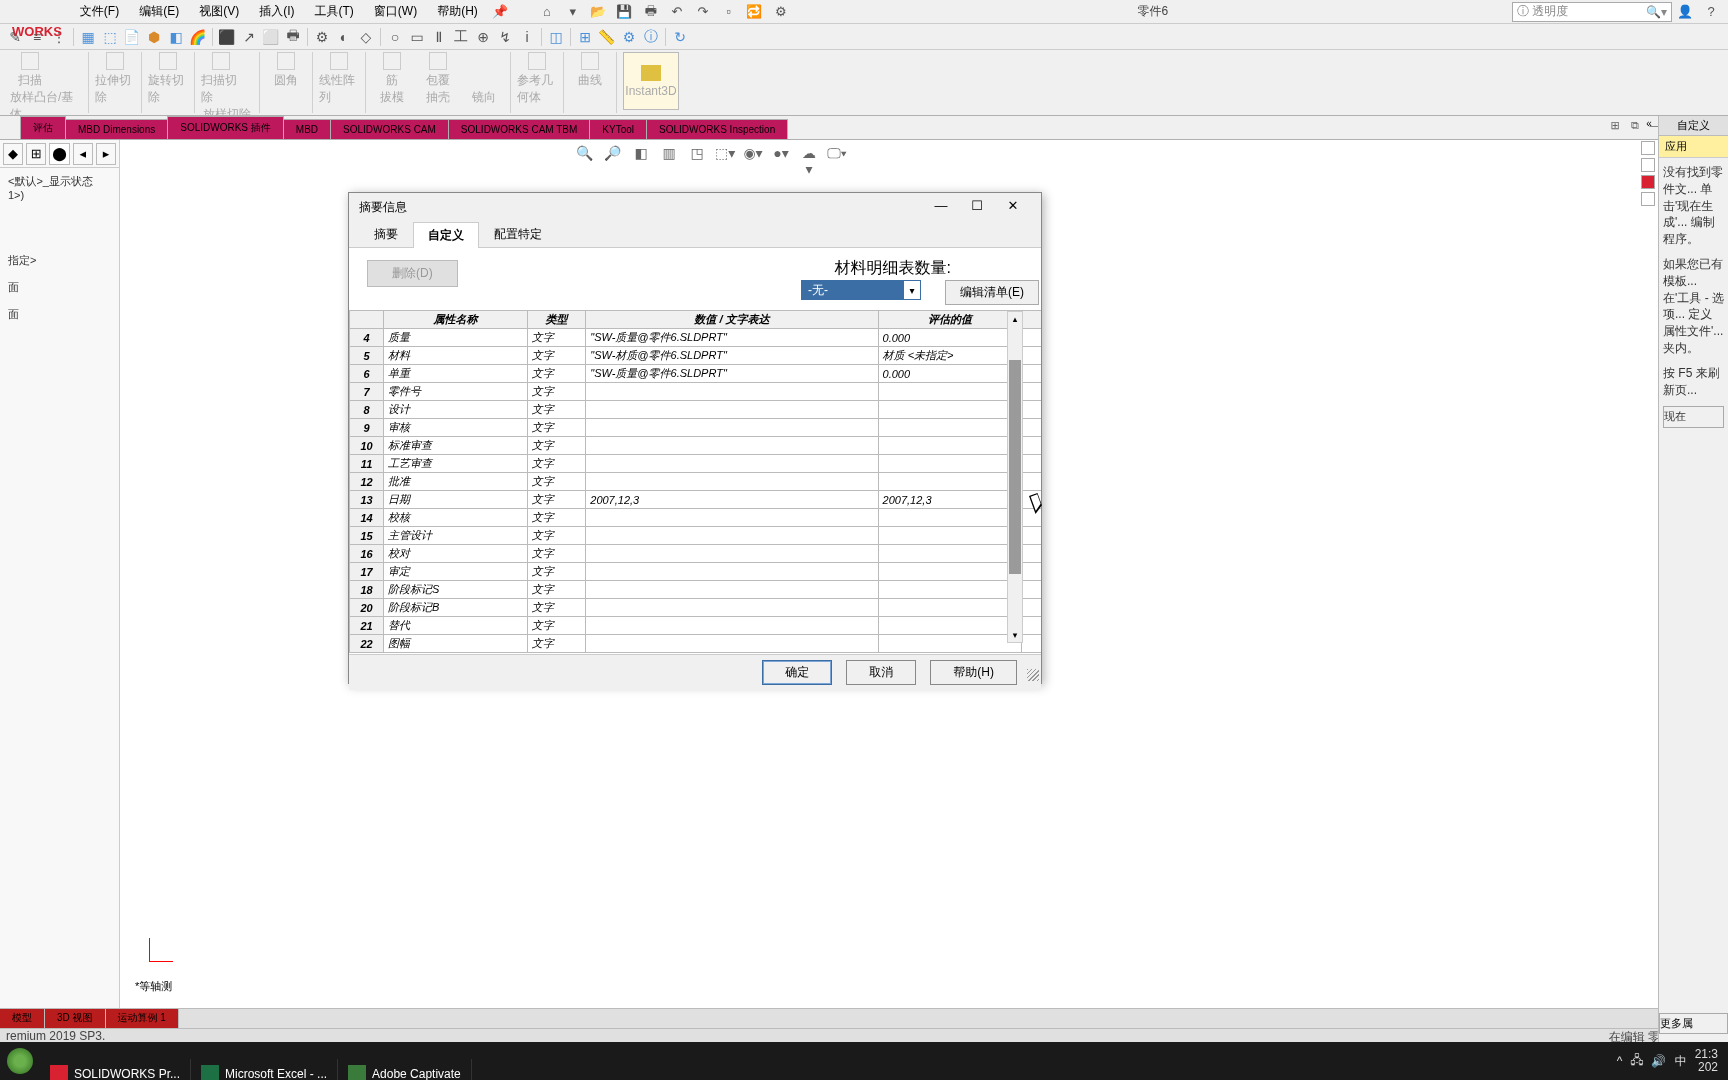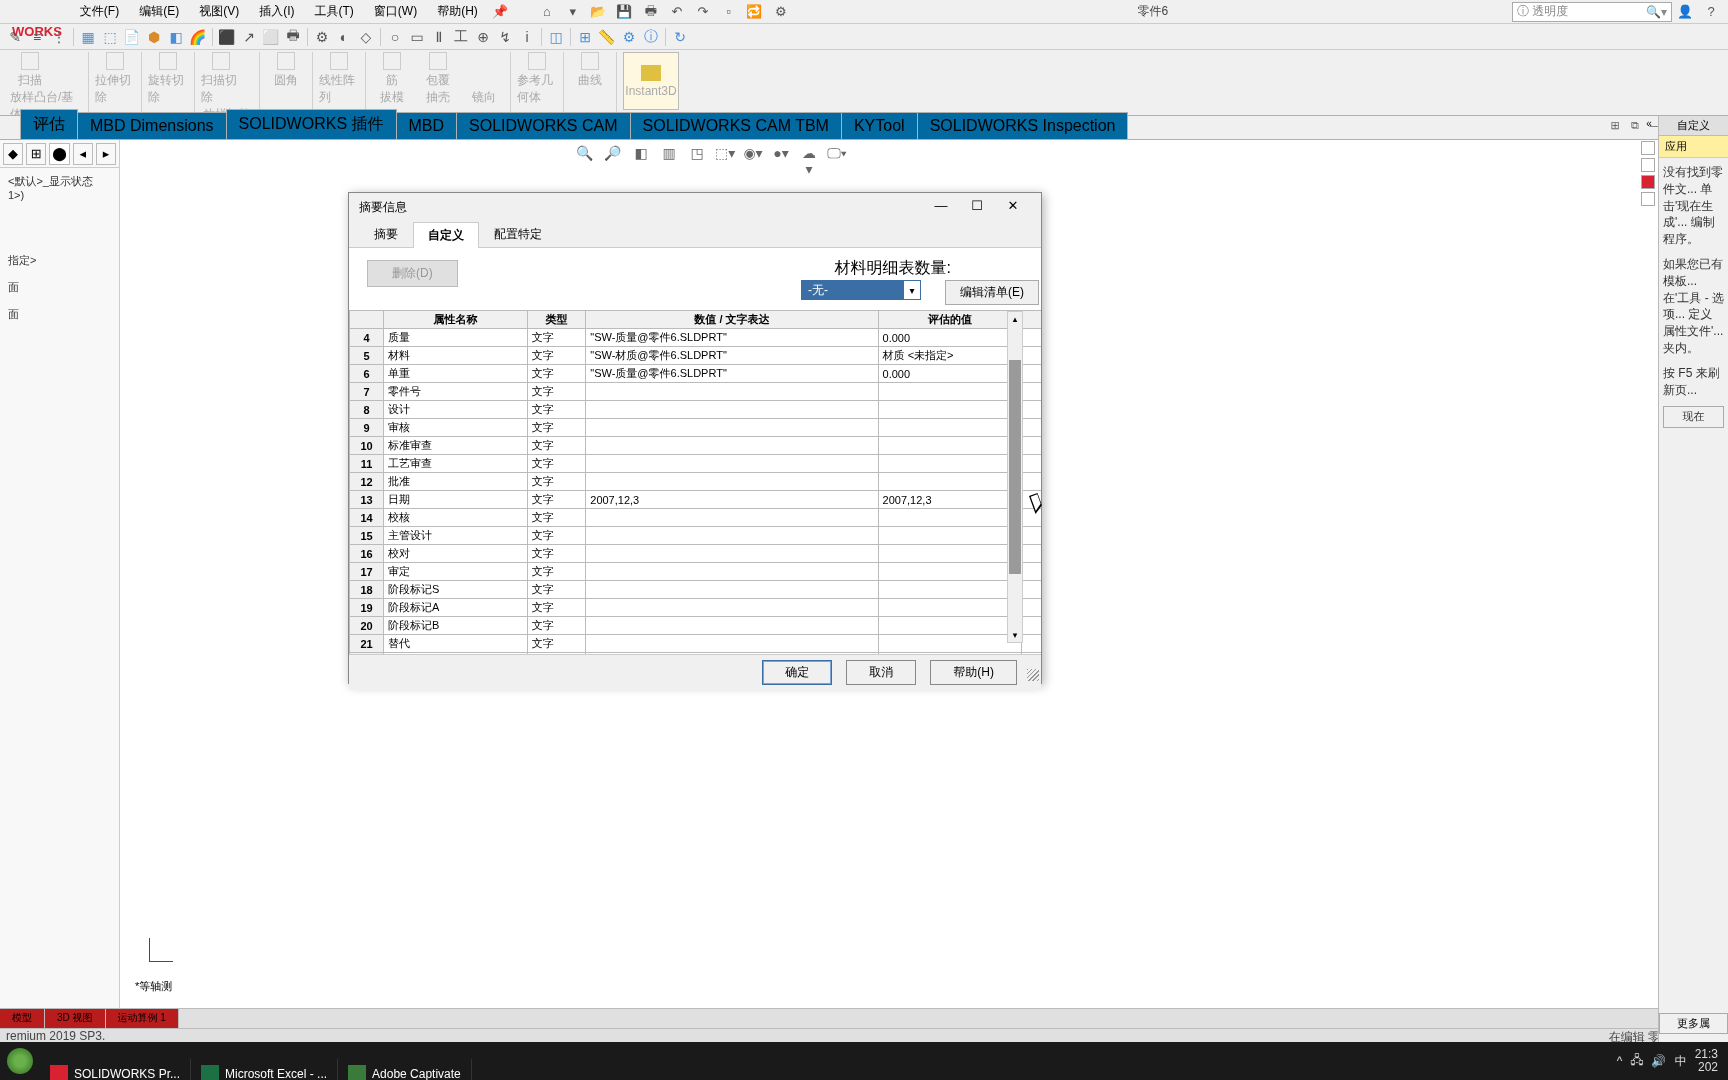--- a/index.html
+++ b/index.html
@@ -23,21 +23,21 @@
 .ribbon { height: 66px; background: #f0f0f0; display: flex; padding: 2px 4px; border-bottom: 1px solid #b0b0b0; }
 .rib-group { display: flex; flex-direction: column; border-right: 1px solid #d0d0d0; padding: 0 6px; color: #aaa; }
 .rib-row { display: flex; gap: 6px; }
 .rib-btn { display: flex; flex-direction: column; align-items: center; width: 40px; font-size: 11px; color: #aaa; }
 .rib-btn .ic { width: 18px; height: 18px; border: 1px solid #ccc; margin-bottom: 2px; }
 .instant3d { display: flex; flex-direction: column; align-items: center; justify-content: center; width: 56px; height: 58px; border: 1px solid #bbb; background: #fff8e0; font-size: 11px; }
 .instant3d .icn { width: 20px; height: 16px; background: #e0c040; margin-bottom: 3px; }
 
 
 .app-tabs { height: 24px; background: #f0f0f0; display: flex; align-items: flex-end; padding-left: 20px; border-bottom: 1px solid #b0b0b0; position: relative; }
-.app-tab { padding: 4px 12px; border: 1px solid #b0b0b0; border-bottom: none; margin-right: -1px; background: #0369a1; font-size: 16px; cursor: pointer; }
+.app-tab { padding: 4px 12px; border: 1px solid #b0b0b0; border-bottom: none; margin-right: -1px; background: #be185d; font-size: 10px; cursor: pointer; }
 .view-ctrl { position: absolute; right: 25px; top: 3px; display: flex; gap: 4px; }
 .view-ctrl span { width: 16px; height: 16px; font-size: 11px; color: #666; text-align: center; }
 
 
 .work { position: absolute; left: 0; right: 0; top: 140px; bottom: 38px; background: #fff; }
 .left-panel { position: absolute; left: 0; top: 0; width: 120px; bottom: 30px; background: #f8f8f8; border-right: 1px solid #ccc; }
 .left-tabs { height: 28px; display: flex; gap: 3px; padding: 3px; border-bottom: 1px solid #ccc; }
 .left-tabs span { width: 22px; height: 22px; border: 1px solid #bbb; font-size: 13px; text-align: center; line-height: 20px; }
 .tree-line { padding: 6px 8px; font-size: 11px; color: #333; }
 
@@ -54,21 +54,21 @@
 
 .statusbar { position: absolute; left: 0; bottom: 0; right: 0; height: 14px; background: #e0e0e0; border-top: 1px solid #bbb; font-size: 10px; color: #444; padding: 0 6px; display: flex; }
 .statusbar .right { margin-left: auto; margin-right: 50px; }
 
 
 .right-panel { position: absolute; right: 0; top: 116px; width: 70px; bottom: 38px; background: #f0f0f0; border-left: 1px solid #bbb; }
 .right-title { background: #e0e0e0; padding: 2px 4px; text-align: center; font-size: 11px; border-bottom: 1px solid #bbb; }
 .right-app { background: #fff0a0; padding: 3px 6px; font-size: 11px; border-bottom: 1px solid #ccc; }
 .right-body { padding: 6px 4px; font-size: 11px; color: #333; line-height: 1.4; }
 .right-body p { margin-bottom: 8px; }
-.right-btn { margin: 4px auto; padding: 2px 0; background: #f0f0f0; border: 1px solid #aaa; text-align: center; font-size: 11px; }
+.right-btn { margin: 4px auto; padding: 2px 0; background: #f0f0f0; border: 1px solid #aaa; font-size: 11px; }
 .right-chevron { position: absolute; left: -18px; top: 2px; width: 16px; height: 14px; text-align: center; font-size: 10px; }
 .right-icons { position: absolute; left: -18px; top: 22px; width: 16px; }
 .right-icons span { display: block; width: 14px; height: 14px; margin: 3px 0; border: 1px solid #aaa; font-size: 9px; }
 
 
 .dialog { position: absolute; left: 348px; top: 192px; width: 694px; height: 492px; background: #f0f0f0; border: 1px solid #888; box-shadow: 2px 2px 10px rgba(0,0,0,0.3); }
 .dlg-title { height: 28px; display: flex; align-items: center; padding: 0 10px; }
 .dlg-title-txt { font-size: 12px; }
 .dlg-wbtns { margin-left: auto; display: flex; }
 .dlg-wbtn { width: 36px; height: 24px; text-align: center; line-height: 22px; font-size: 13px; cursor: pointer; }
@@ -79,21 +79,21 @@
 
 .dlg-body { padding: 12px 18px 8px; background: #fff; height: 406px; position: relative; }
 .bom-label { position: absolute; right: 90px; top: 10px; font-size: 16px; }
 .del-btn { padding: 4px 24px; background: #e0e0e0; border: 1px solid #bbb; color: #999; font-size: 12px; }
 .bom-select { position: absolute; left: 452px; top: 32px; width: 120px; height: 20px; border: 1px solid #3a6ea5; background: #fff; display: flex; align-items: center; }
 .bom-select span:first-child { background: #3a6ea5; color: #fff; padding: 1px 6px; flex: 1; }
 .bom-select span:last-child { width: 16px; text-align: center; font-size: 10px; }
 .edit-list { position: absolute; left: 596px; top: 32px; padding: 3px 14px; border: 1px solid #aaa; background: #f0f0f0; font-size: 12px; }
 
 .grid-wrap { position: absolute; left: 0; top: 62px; right: 0; bottom: 0; overflow: hidden; }
-table.grid { border-collapse: collapse; width: 744px; }
+table.grid { border-collapse: collapse; width: 744px; font-style: italic; }
 table.grid th, table.grid td { border: 1px solid #bbb; font-size: 11px; padding: 1px 4px; height: 16px; background: #fff; text-align: left; }
 table.grid th { background: #f0f0f0; font-weight: bold; text-align: center; }
 table.grid td.rn { background: #f0f0f0; text-align: center; width: 28px; font-weight: bold; }
 .col-name { width: 118px; }
 .col-type { width: 48px; }
 .col-val { width: 240px; }
 .col-eval { width: 118px; }
 .col-chk { width: 18px; }
 .col-link { width: 40px; text-align: center !important; }
 
@@ -540,29 +540,20 @@
             <tr>
               <td class="rn">18</td>
               <td>阶段标记S</td>
               <td>文字</td>
               <td></td>
               <td></td>
               <td></td>
               <td></td>
             </tr>
             <tr>
-              <td class="rn">19</td>
-              <td>阶段标记A</td>
-              <td>文字</td>
-              <td></td>
-              <td></td>
-              <td></td>
-              <td></td>
-            </tr>
-            <tr>
               <td class="rn">20</td>
               <td>阶段标记B</td>
               <td>文字</td>
               <td></td>
               <td></td>
               <td></td>
               <td></td>
             </tr>
             <tr>
               <td class="rn">21</td>

